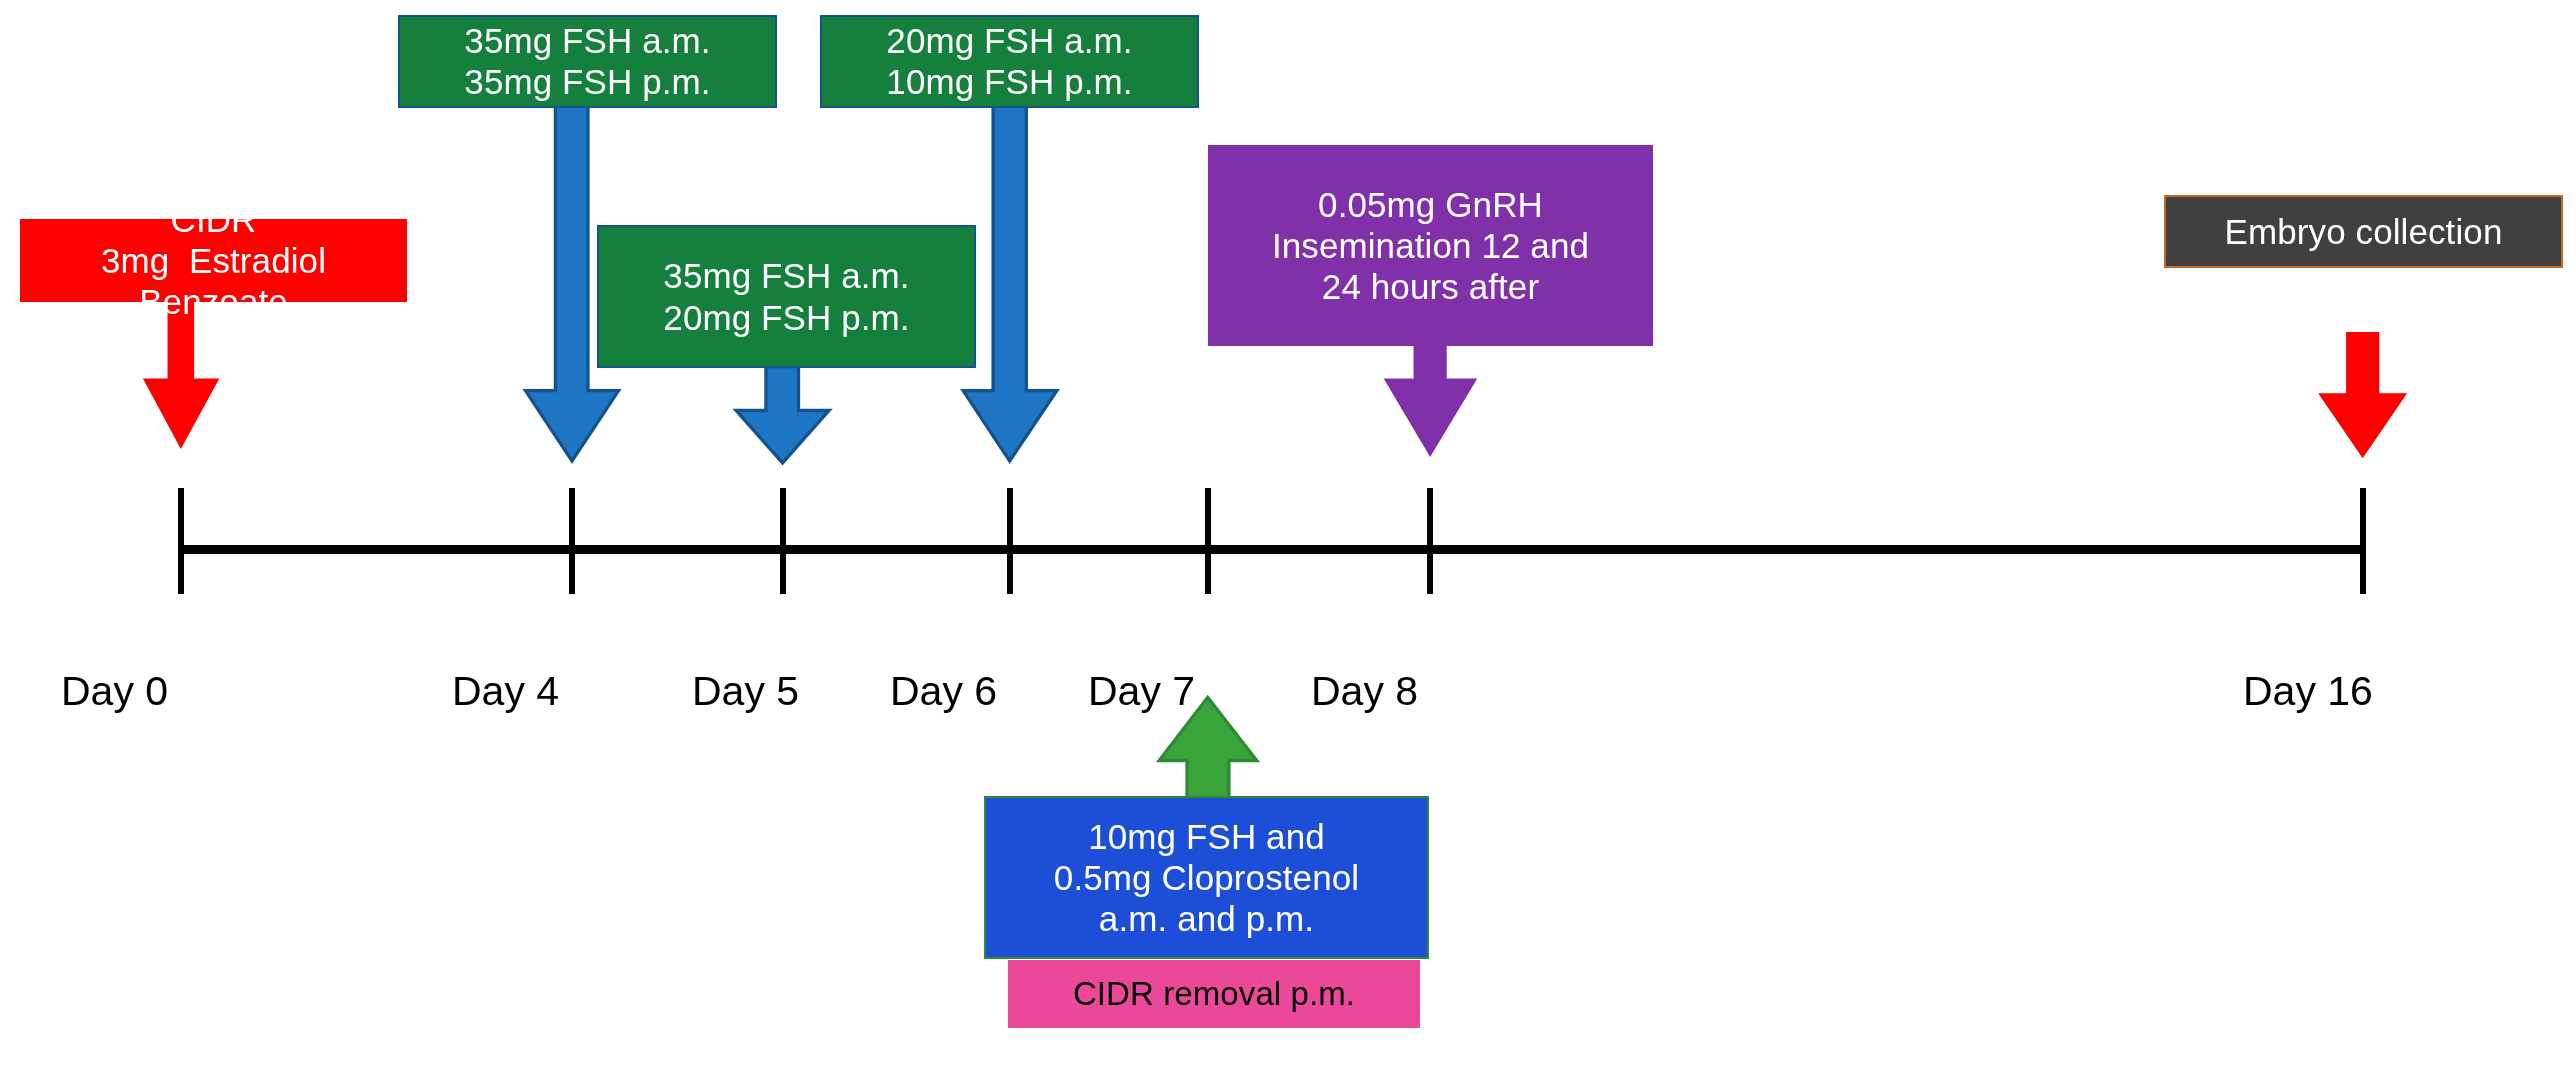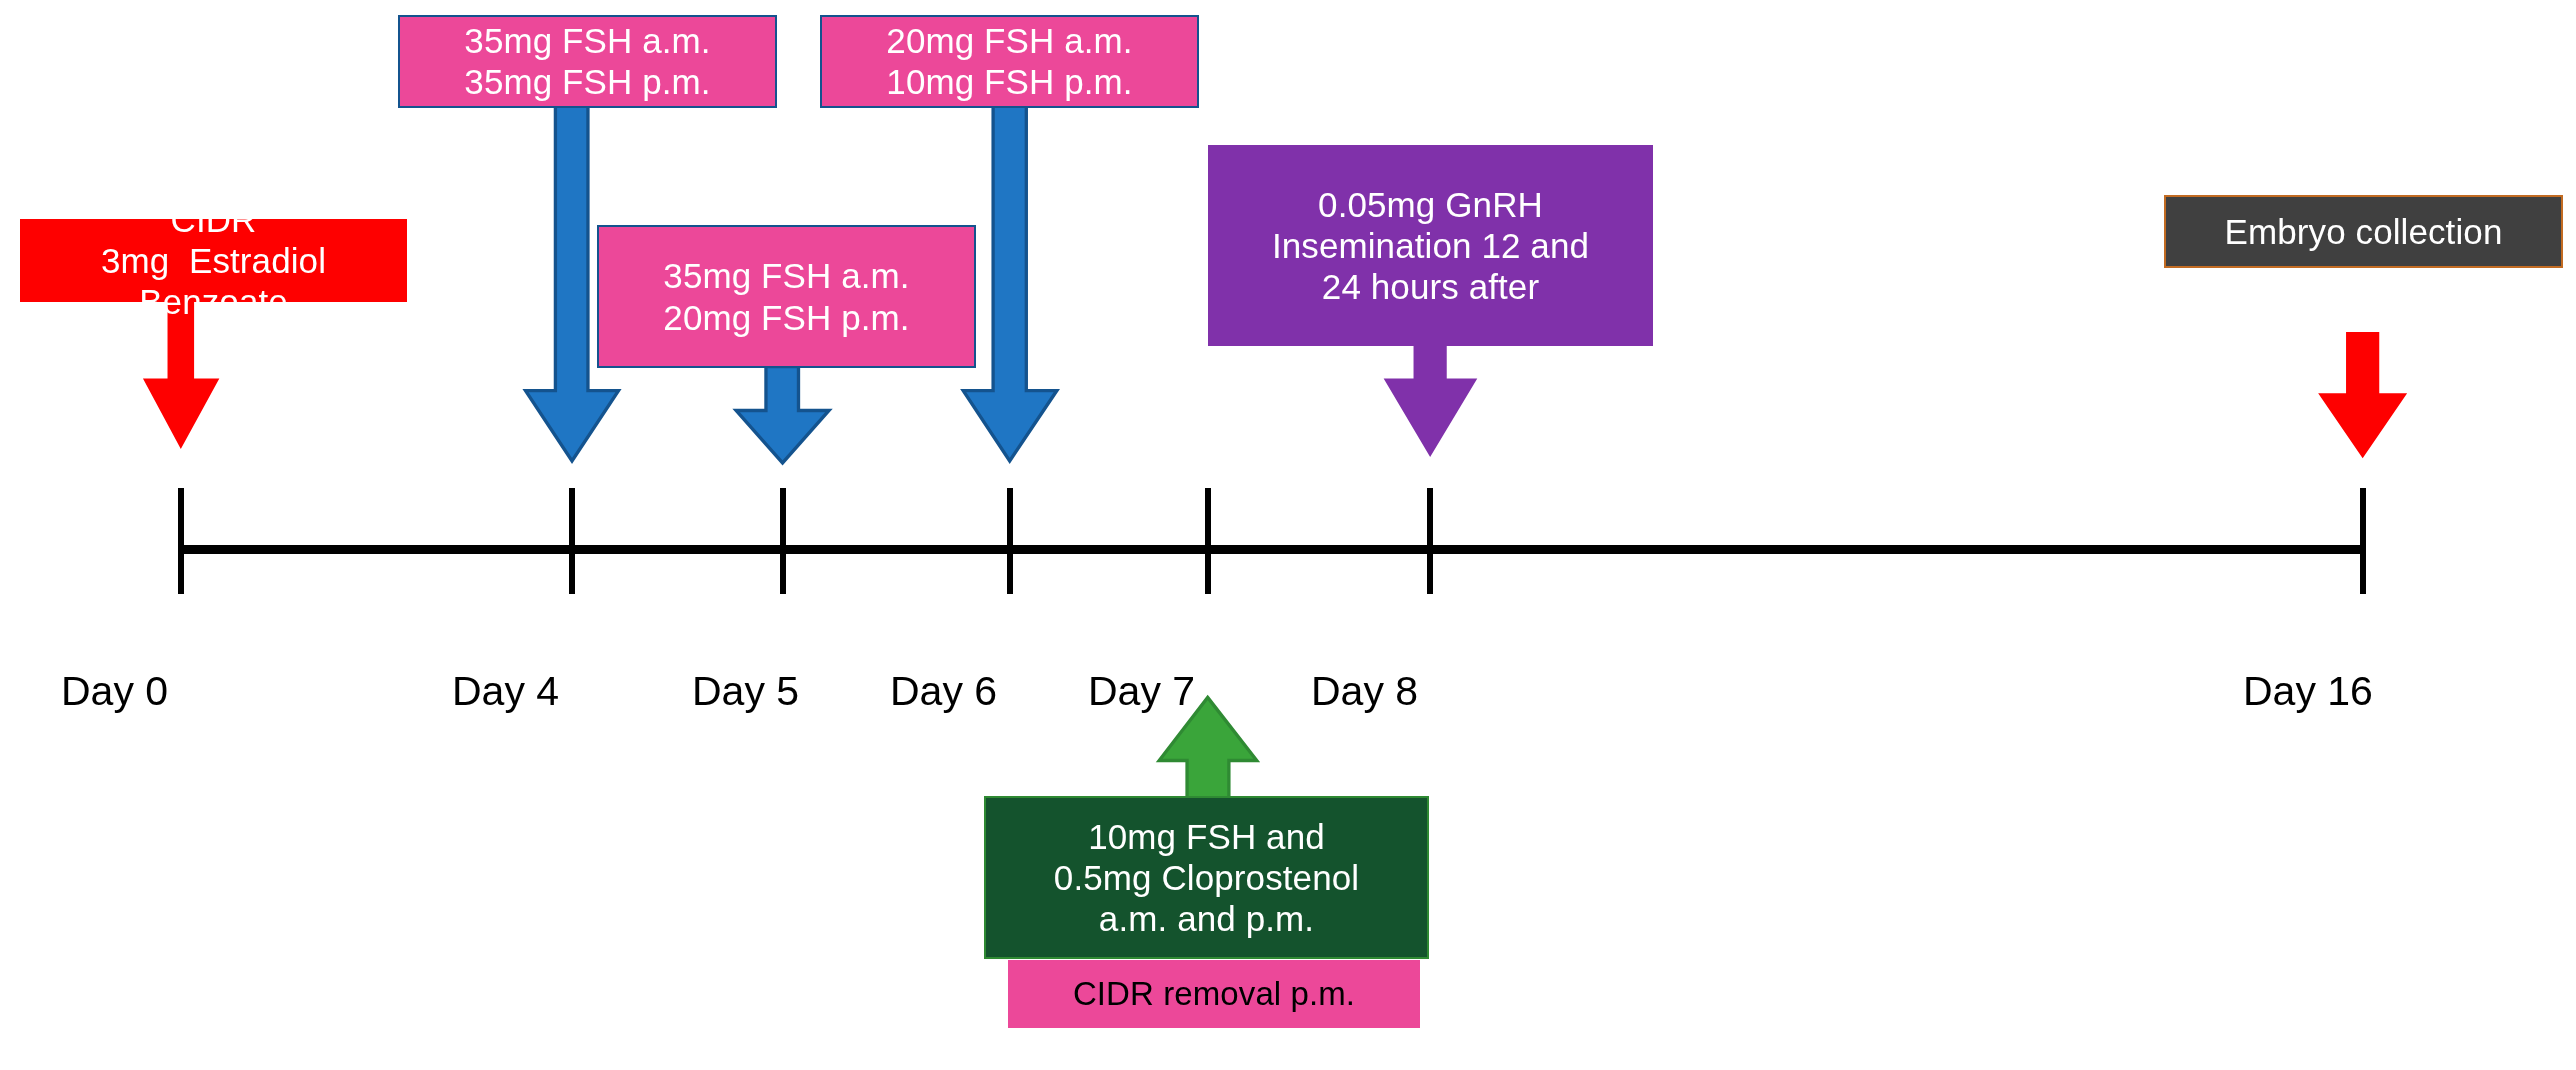--- a/index.html
+++ b/index.html
@@ -5,24 +5,24 @@
   html,body{margin:0;padding:0;background:#ffffff;}
   body{font-family:"Liberation Sans", sans-serif;}
   #stage{position:relative;width:2576px;height:1070px;background:#ffffff;overflow:hidden;}
 
   .box{position:absolute;box-sizing:border-box;display:flex;flex-direction:column;
        align-items:center;justify-content:center;text-align:center;color:#ffffff;
        font-size:35px;line-height:1.18;letter-spacing:0.1px;}
   .box .ln{display:block;white-space:pre;}
 
   .red   {background:#fe0000;}
-  .blue  {background:#ec4899;border:2px solid #14538e;}
+  .blue  {background:#15803d;border:2px solid #14538e;}
   .purple{background:#8031aa;}
   .orange{background:#404040;border:2.7px solid #c26b22;}
-  .green {background:#14532d;border:2.7px solid #2f8a33;}
+  .green {background:#1d4ed8;border:2.7px solid #2f8a33;}
   .yellow{background:#ec4899;color:#000000;}
 
   
   #arrows{position:absolute;left:0;top:0;width:2576px;height:1070px;pointer-events:none;}
 
   
   .axis-line{position:absolute;background:#000000;}
   .tick{position:absolute;background:#000000;width:6px;}
   .daylabel{position:absolute;color:#000000;font-size:41px;line-height:1;
             white-space:nowrap;text-align:left;margin-top:40px;}

